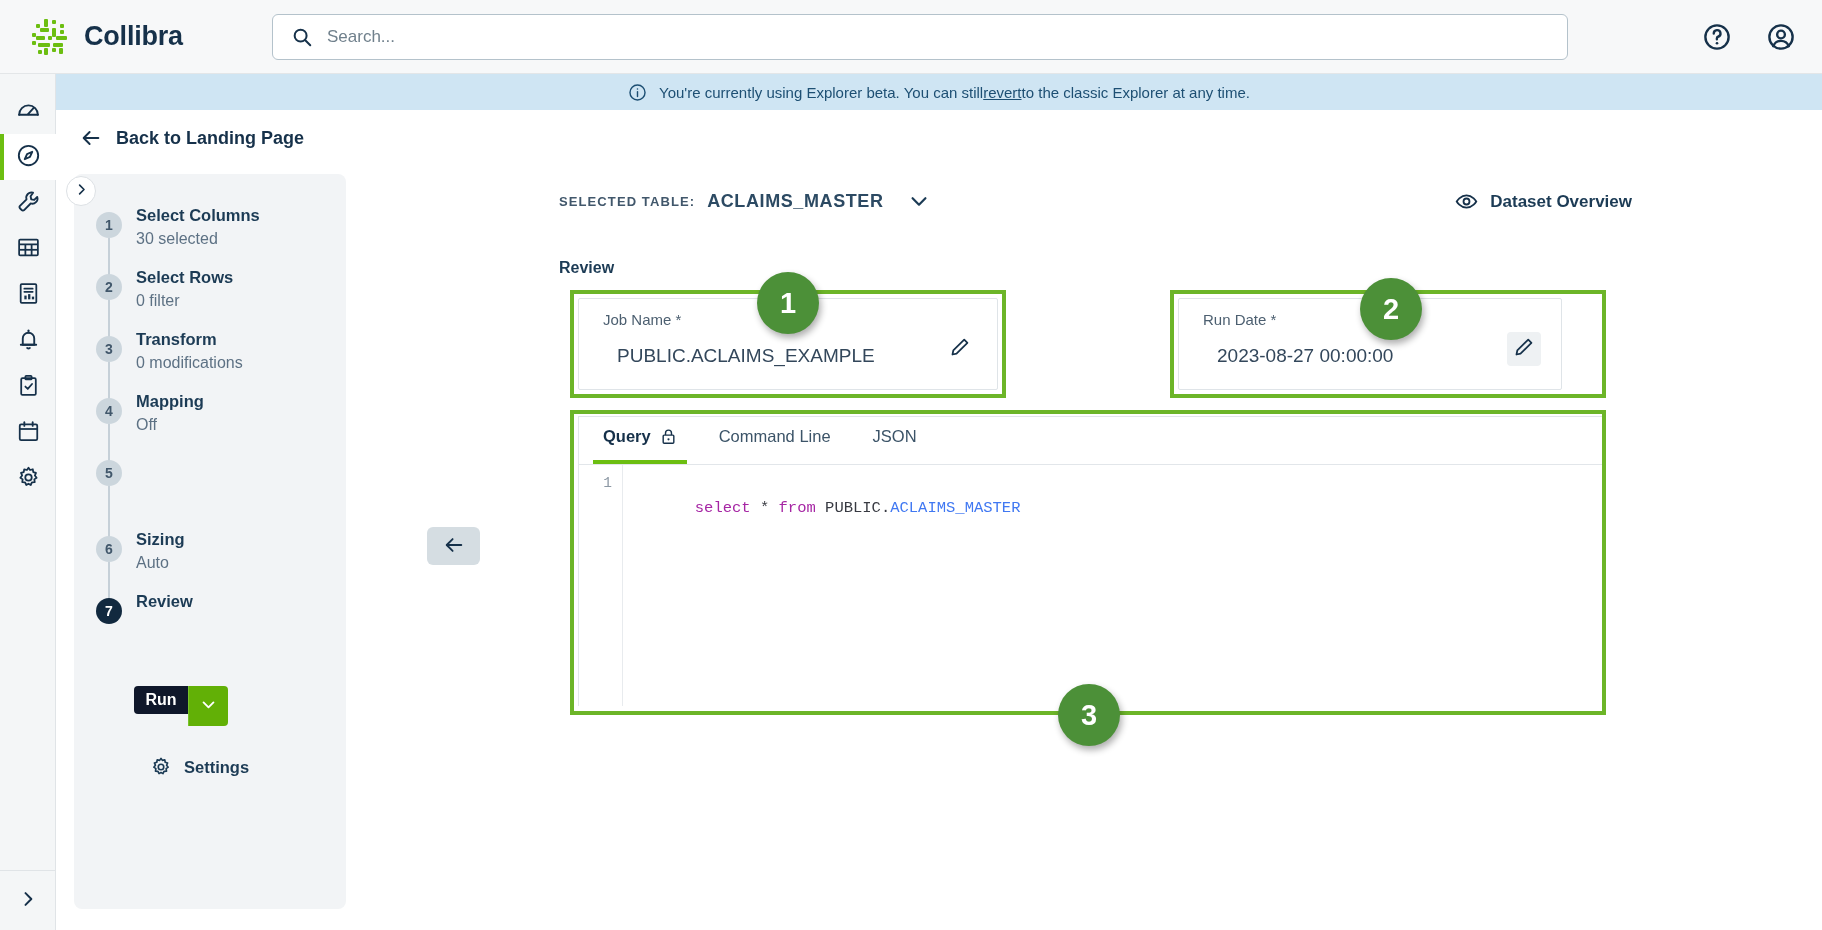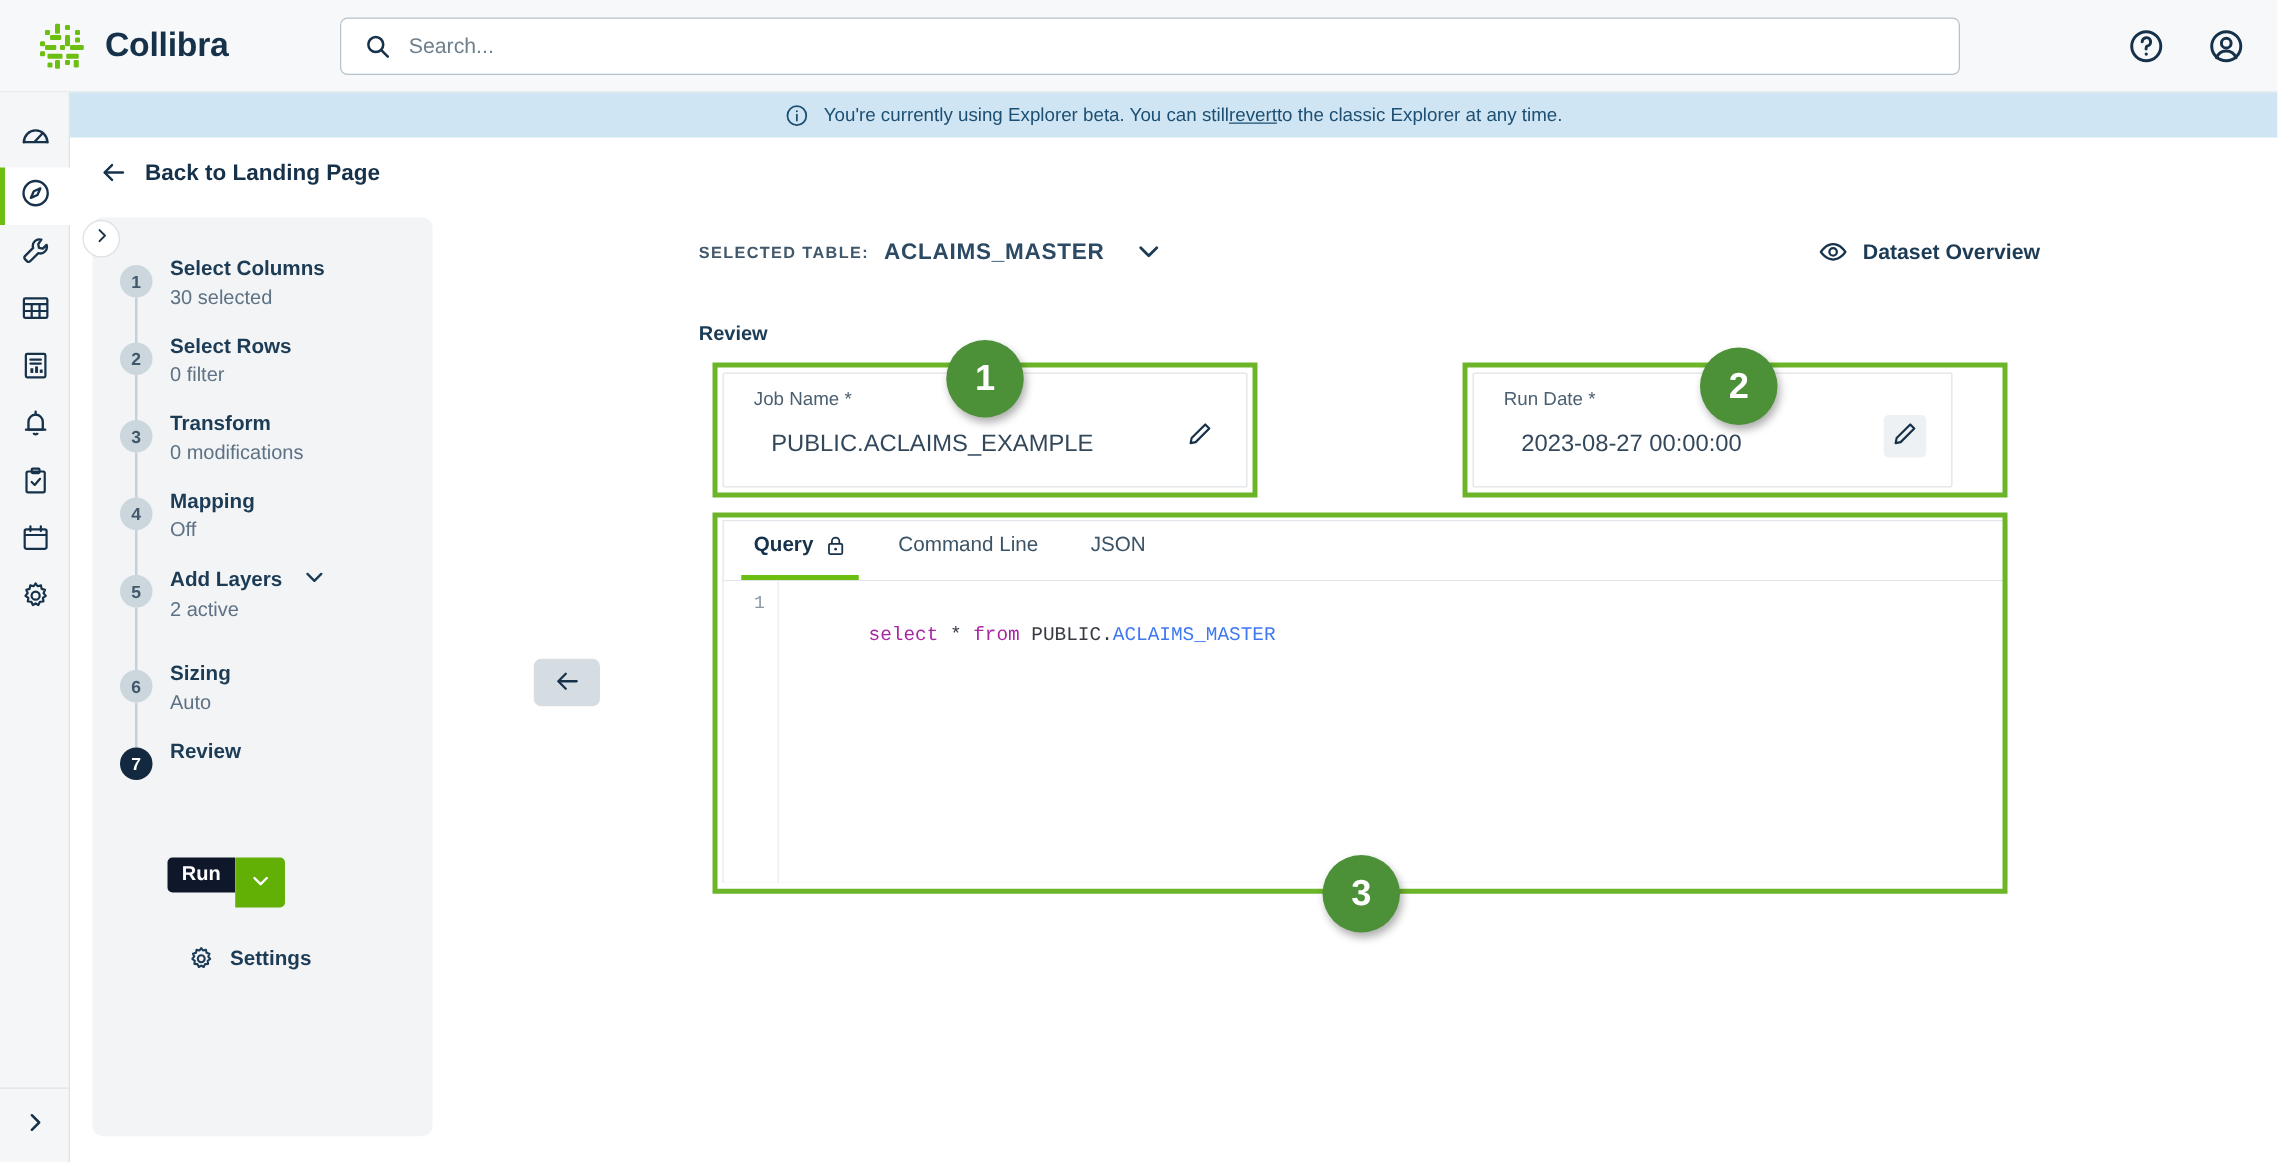--- a/index.html
+++ b/index.html
@@ -497,31 +497,20 @@
       <div class="step-bullet">4</div>
       <div class="step-text">
         <div class="step-title">Mapping</div>
         <div class="step-sub">Off</div>
       </div>
     </div>
 
     <div class="step" style="height:76px;">
       <div class="connector" style="height:56px;"></div>
       <div class="step-bullet">5</div>
-      <div class="step-text">
-        <div class="step-title-row">
-          <span class="step-title">Add Layers</span>
-          <span>
-            <svg width="19" height="19" viewBox="0 0 24 24" fill="none" stroke="#1c3b55" stroke-width="2.4" stroke-linecap="round" stroke-linejoin="round">
-              <polyline points="5,9 12,16 19,9"></polyline>
-            </svg>
-          </span>
-        </div>
-        <div class="step-sub">2 active</div>
-      </div>
     </div>
 
     <div class="step" style="height:62px;">
       <div class="connector" style="height:40px;"></div>
       <div class="step-bullet">6</div>
       <div class="step-text">
         <div class="step-title">Sizing</div>
         <div class="step-sub">Auto</div>
       </div>
     </div>

